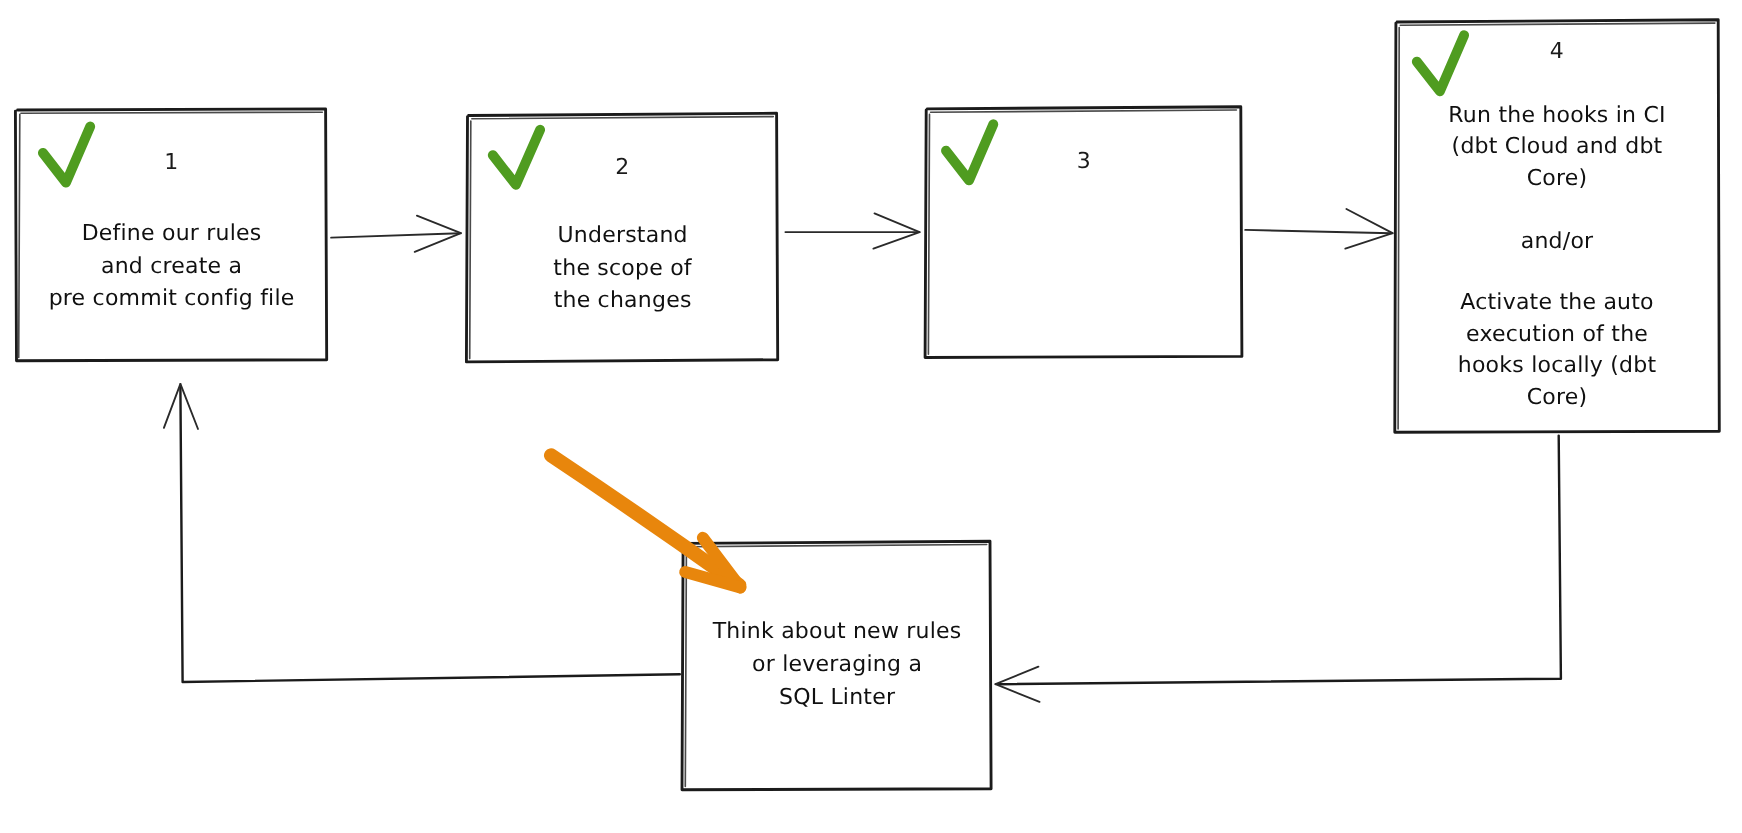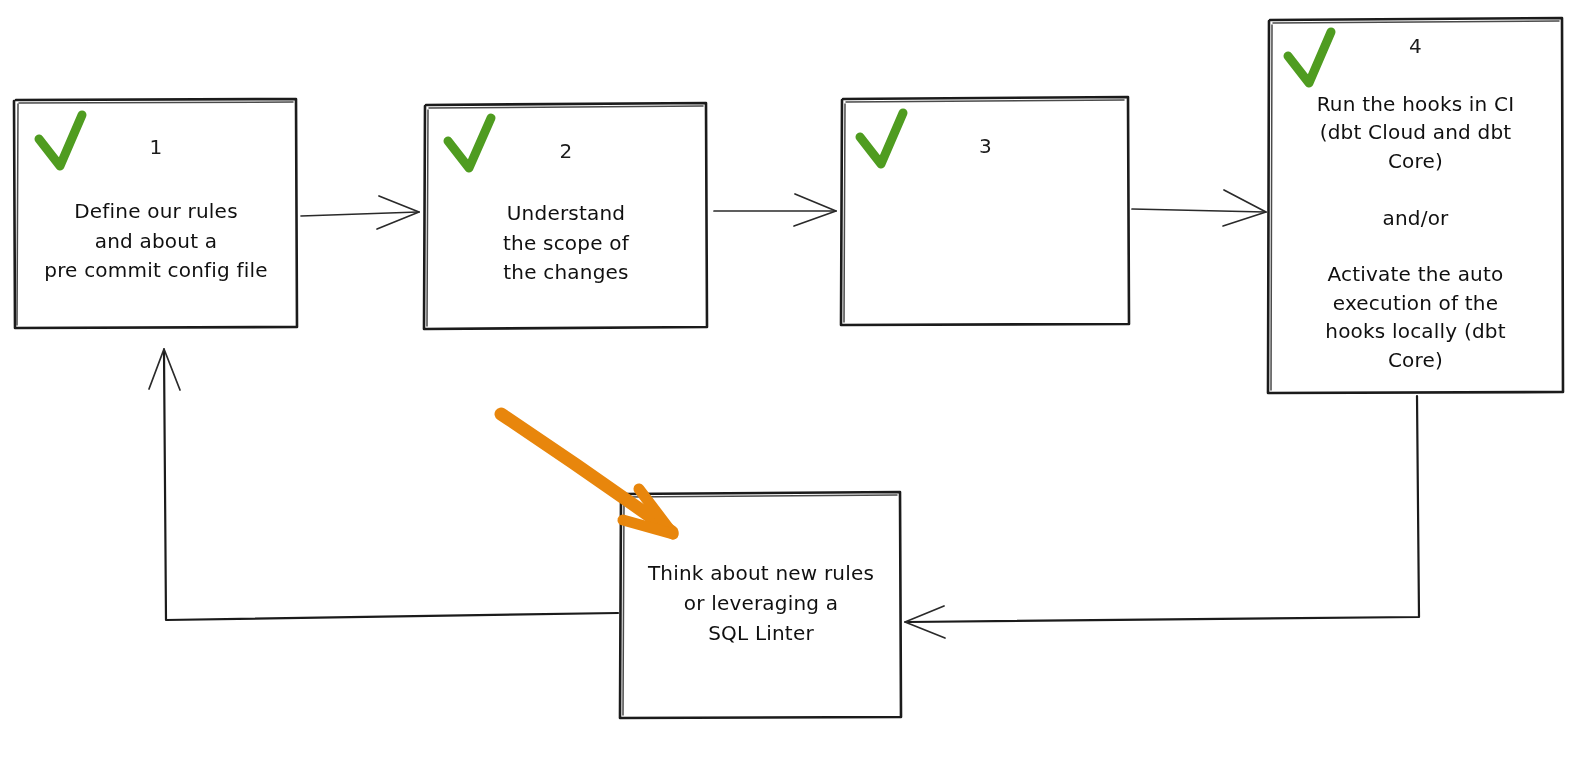--- a/index.html
+++ b/index.html
@@ -172,21 +172,21 @@
     <g>
       <path class="org" d="M501,414 Q588,472 672,532"></path>
       <path class="org-head" d="M639,489 L673,534"></path>
       <path class="org-head" d="M623,520 L673,534"></path>
     </g>
   </svg>
 
   <div class="node" id="node-1">
     <div class="node-number">1</div>
     <div class="node-body">Define our rules
-and about a
+and create a
 pre commit config file</div>
   </div>
 
   <div class="node" id="node-2">
     <div class="node-number">2</div>
     <div class="node-body">Understand
 the scope of
 the changes</div>
   </div>
 

